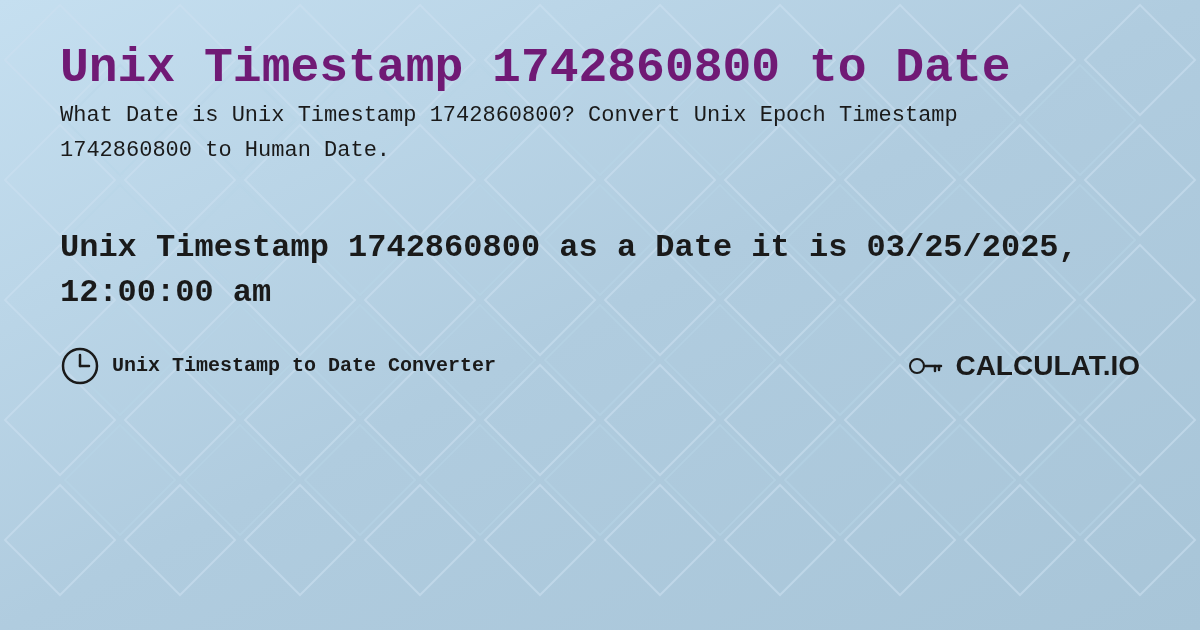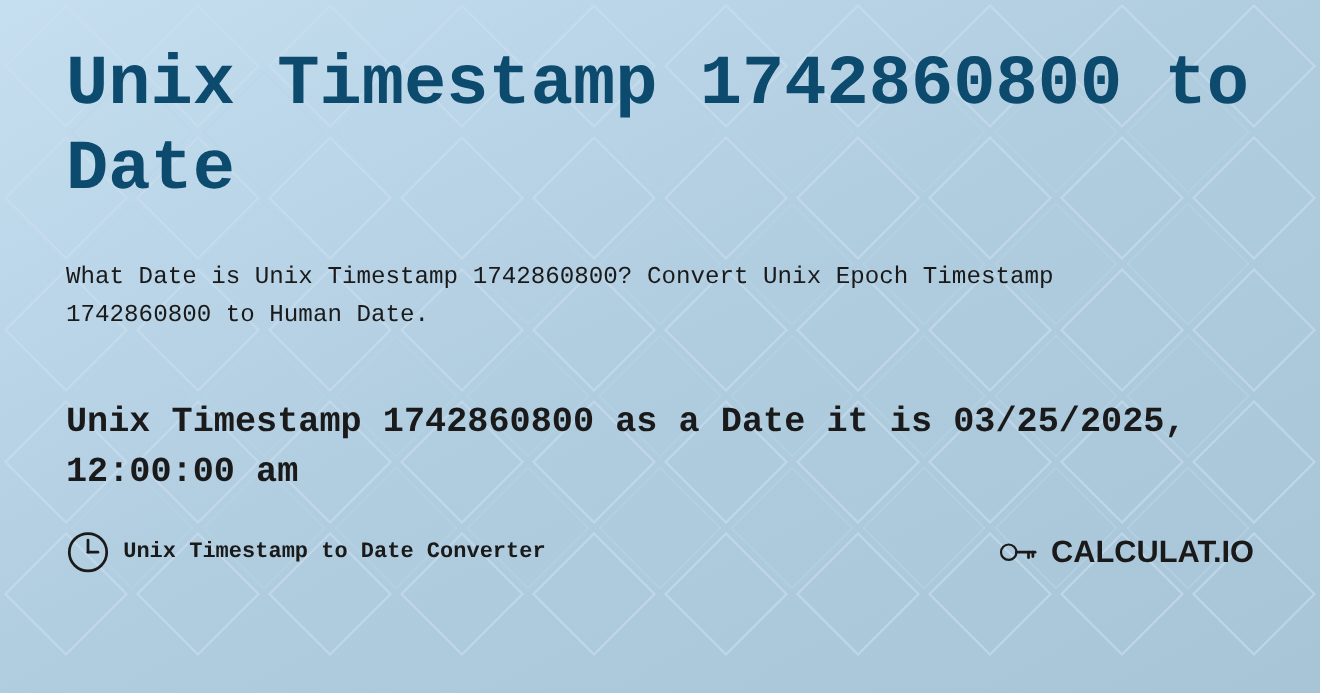--- a/index.html
+++ b/index.html
@@ -27,24 +27,23 @@
       z-index: 0;
     }
 
     .content {
       position: relative;
       z-index: 1;
       padding: 40px 60px;
     }
 
     .main-title {
-      font-size: 64px;
+      font-size: 48px;
       font-weight: 900;
-      color: #0c4a6e;
-      margin-bottom: 40px;
+      color: #701a75;
       line-height: 1.2;
     }
 
     .description {
       font-size: 22px;
       color: #1a1a1a;
       line-height: 1.6;
       margin-bottom: 58px;
       max-width: 900px;
     }

